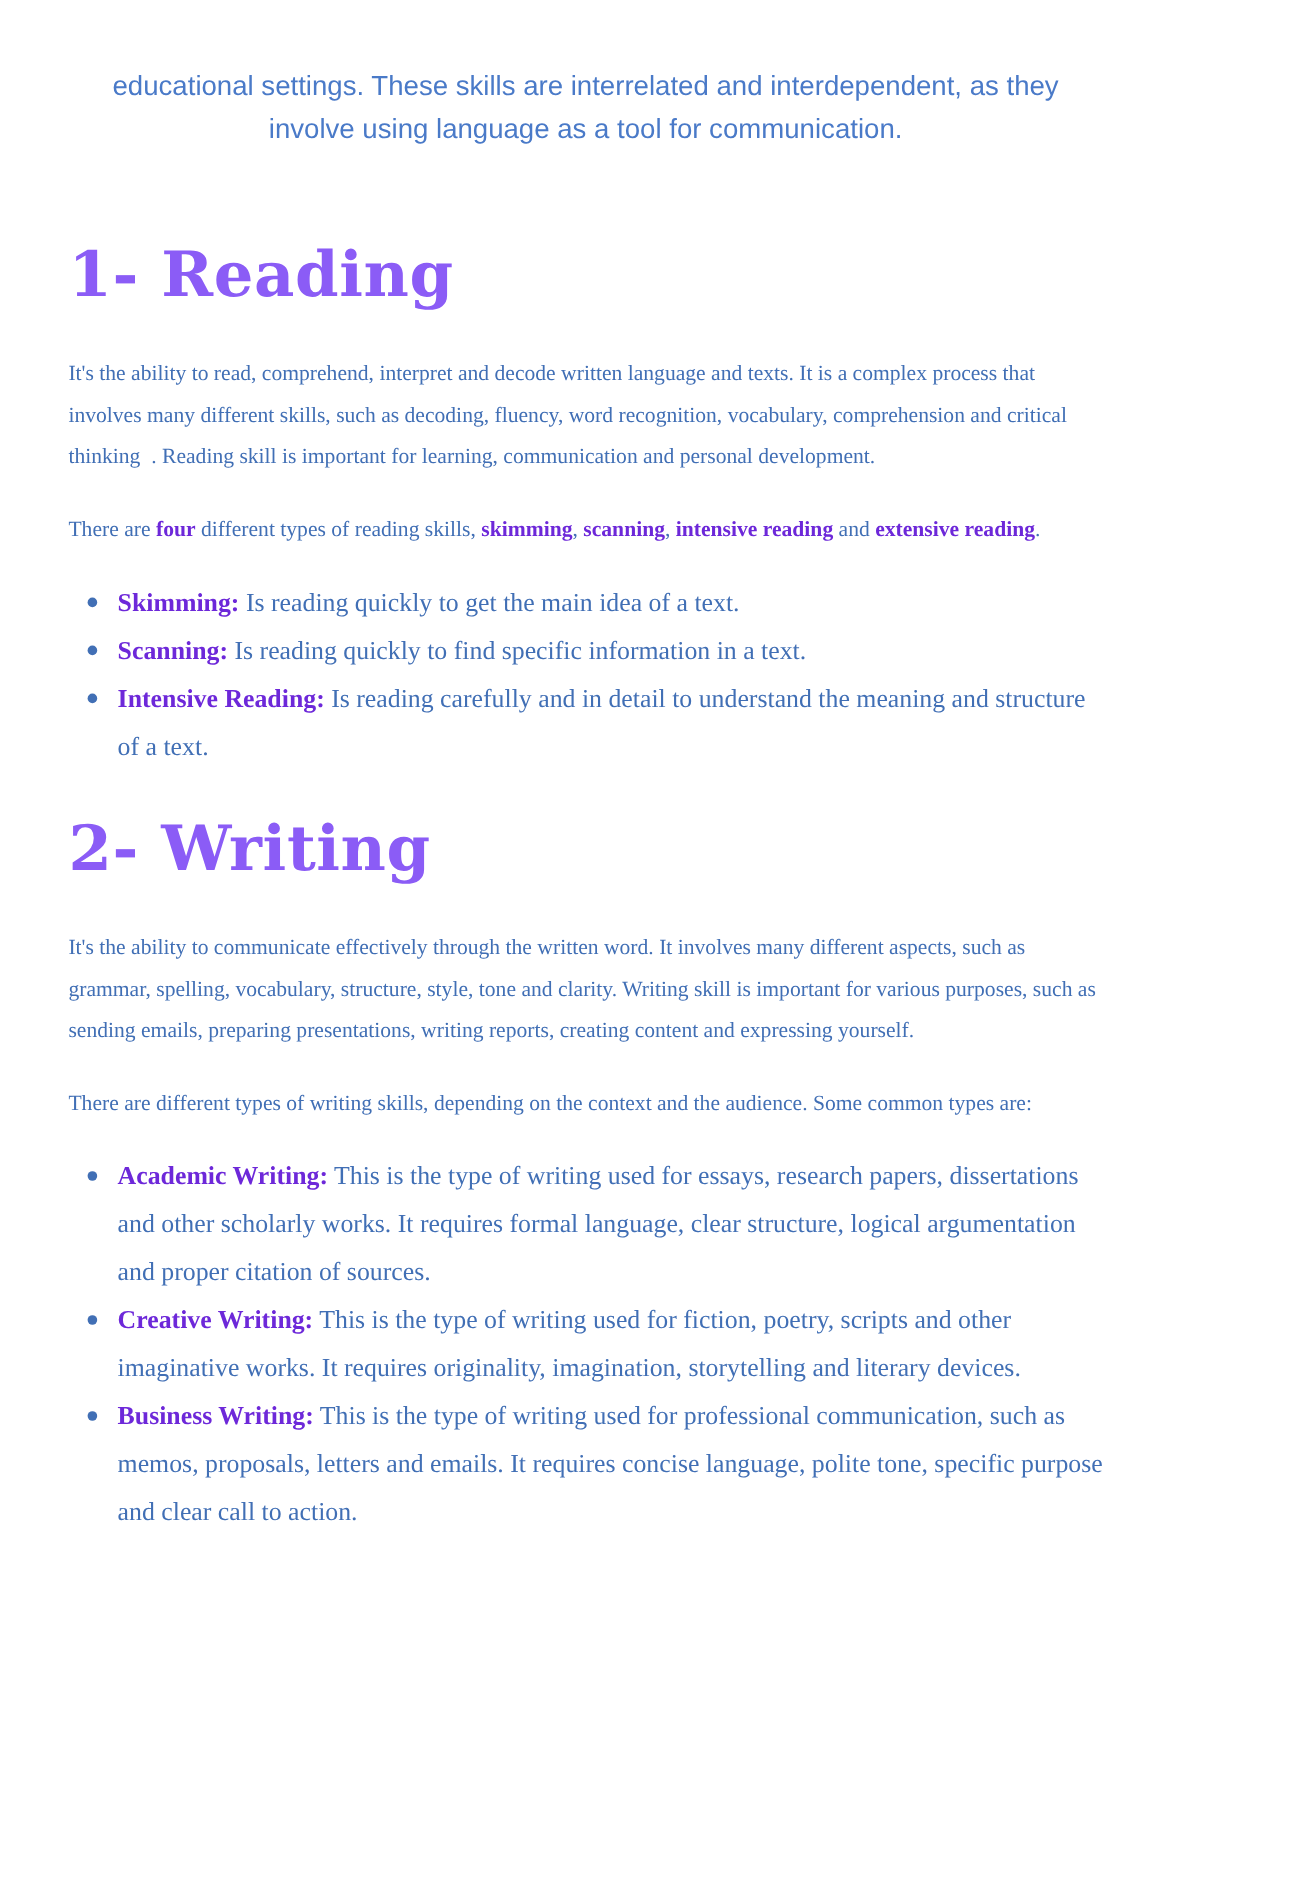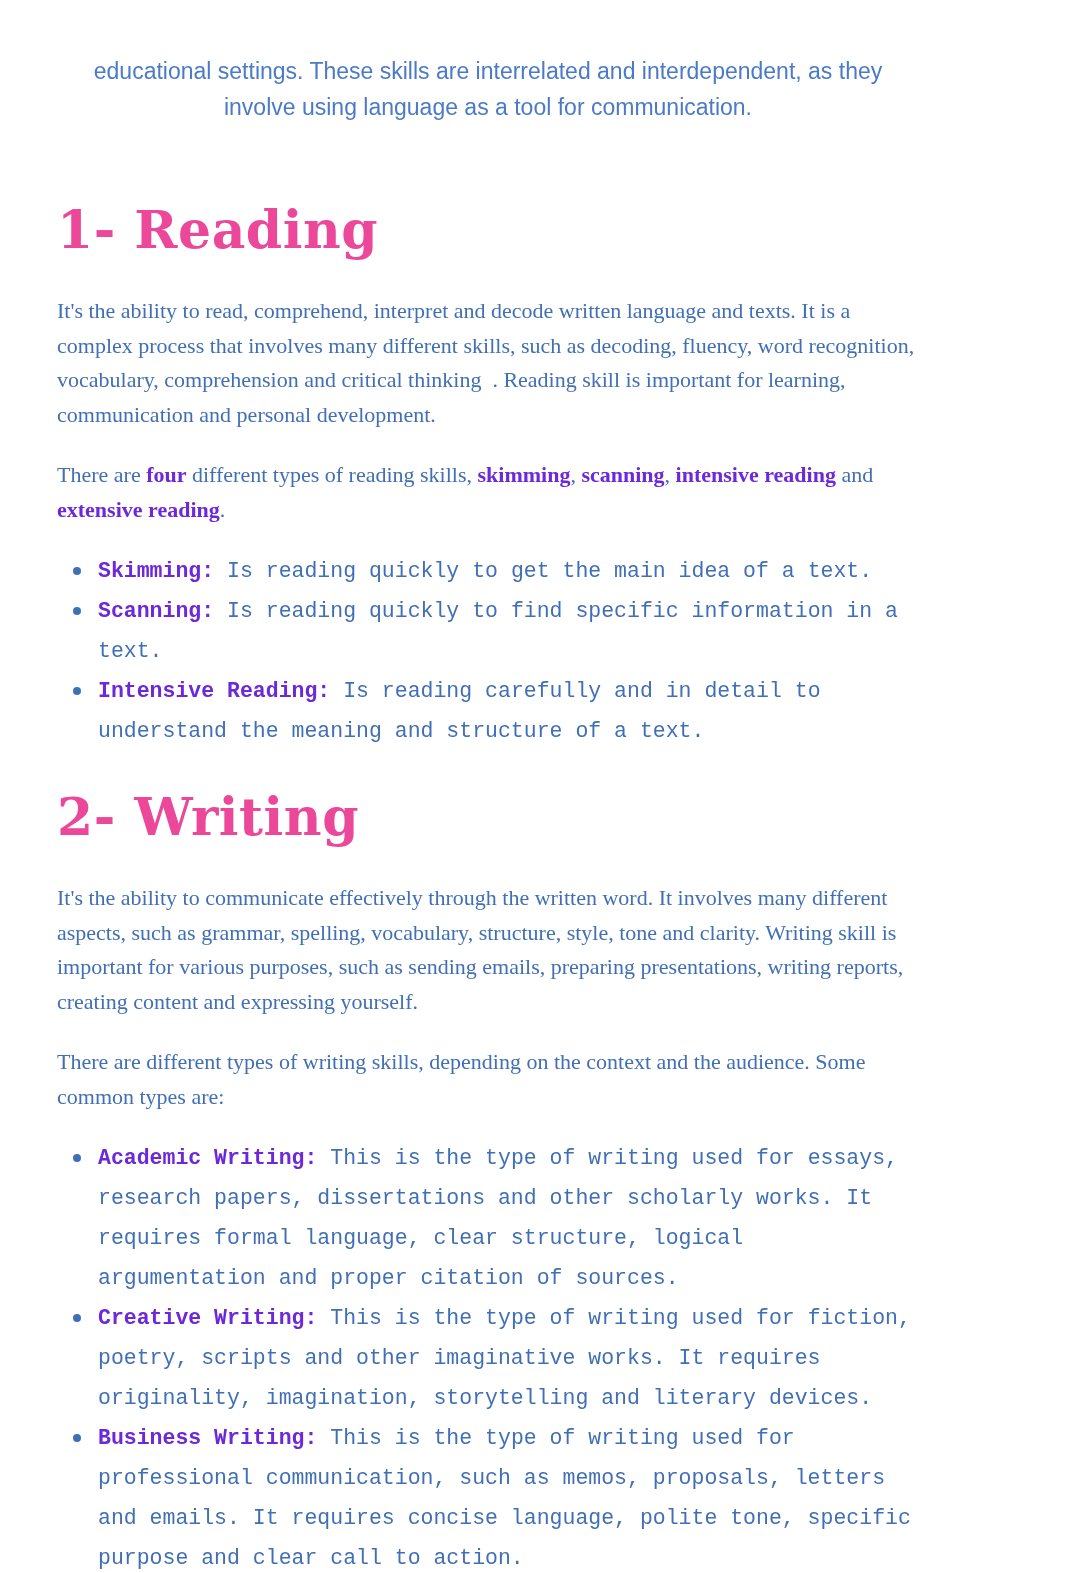--- a/index.html
+++ b/index.html
@@ -24,47 +24,46 @@
     font-size: 23px;
     line-height: 36px;
     text-align: center;
     color: #4a7ac8;
   }
   h1 {
     font-family: "DejaVu Serif", serif;
     font-weight: 700;
     font-size: 52px;
     line-height: 60px;
-    color: #ec4899;
+    color: #8b5cf6;
     margin: 0;
     letter-spacing: 0.5px;
   }
   h1.h-reading { margin-top: 75px; }
   h1.h-writing { margin-top: 36px; }
   p.body {
     margin: 0;
-    font-size: 22px;
+    font-size: 18px;
     line-height: 34.5px;
     color: #416fb5;
     font-family: Liberation Serif, serif;
   }
   p.mt-lg { margin-top: 34px; }
   p.mt-md { margin-top: 26px; }
   .b, .term {
     font-weight: 700;
     color: #6d28d9;
   }
   ul.skill-list {
     list-style: none;
     margin: 24px 0 0 0;
     padding: 0;
     font-size: 21.5px;
     line-height: 40px;
     color: #416fb5;
-    font-family: Liberation Mono, monospace;
   }
   ul.skill-list li {
     position: relative;
     padding-left: 41px;
     margin: 0;
   }
   ul.skill-list li .dot {
     position: absolute;
     left: 16px;
     top: 16px;

